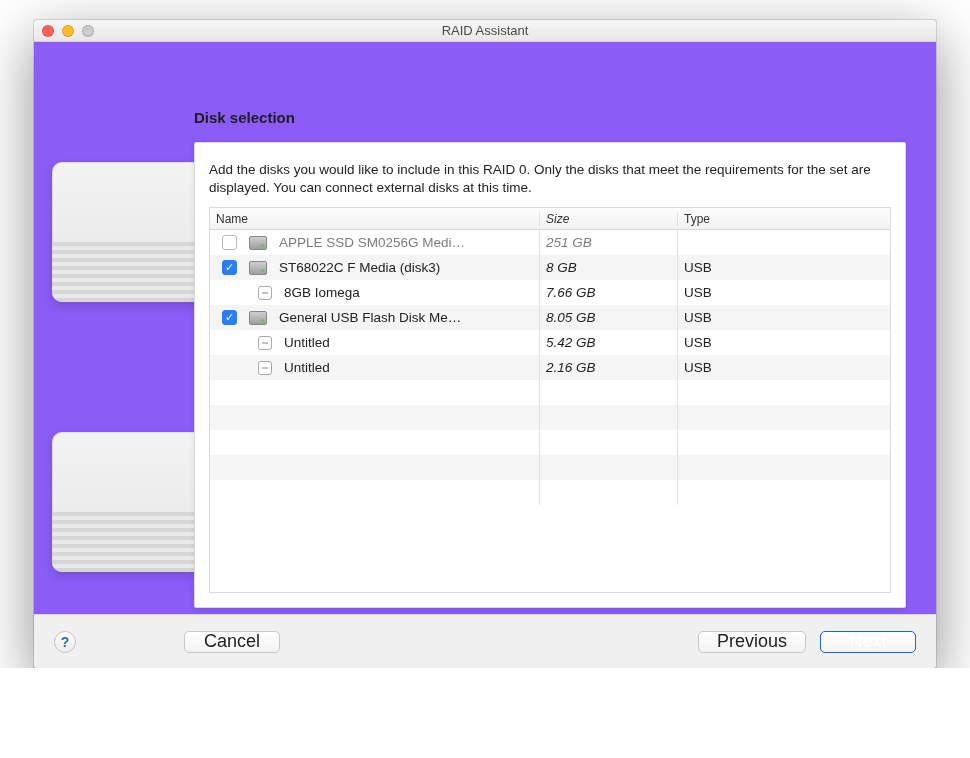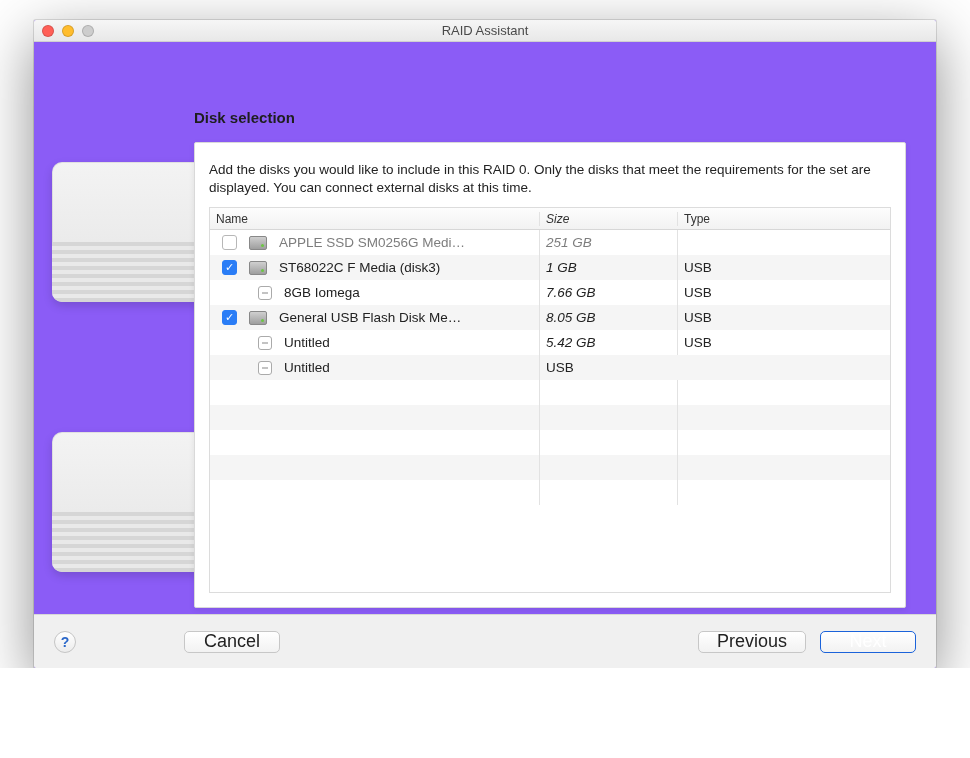--- a/index.html
+++ b/index.html
@@ -297,21 +297,21 @@
               <div class="td col-size">251 GB</div>
             </div>
             <div class="row">
               <div class="td col-name">
                 <div class="namecell indent0">
                   <div class="check on">✓</div>
                   <div class="disk-icon"></div>
                   <span class="label">ST68022C F Media (disk3)</span>
                 </div>
               </div>
-              <div class="td col-size">1 GB</div>
+              <div class="td col-size">8 GB</div>
               <div class="td col-type">USB</div>
             </div>
             <div class="row">
               <div class="td col-name">
                 <div class="namecell indent1">
                   <div class="vol-icon"></div>
                   <span class="label">8GB Iomega</span>
                 </div>
               </div>
               <div class="td col-size">7.66 GB</div>
@@ -338,20 +338,21 @@
               <div class="td col-size">5.42 GB</div>
               <div class="td col-type">USB</div>
             </div>
             <div class="row">
               <div class="td col-name">
                 <div class="namecell indent1">
                   <div class="vol-icon"></div>
                   <span class="label">Untitled</span>
                 </div>
               </div>
+              <div class="td col-size">2.16 GB</div>
               <div class="td col-type">USB</div>
             </div>
             <div class="row">
               <div class="td col-name"></div>
               <div class="td col-size"></div>
               <div class="td col-type"></div>
             </div>
             <div class="row">
               <div class="td col-name"></div>
               <div class="td col-size"></div>

